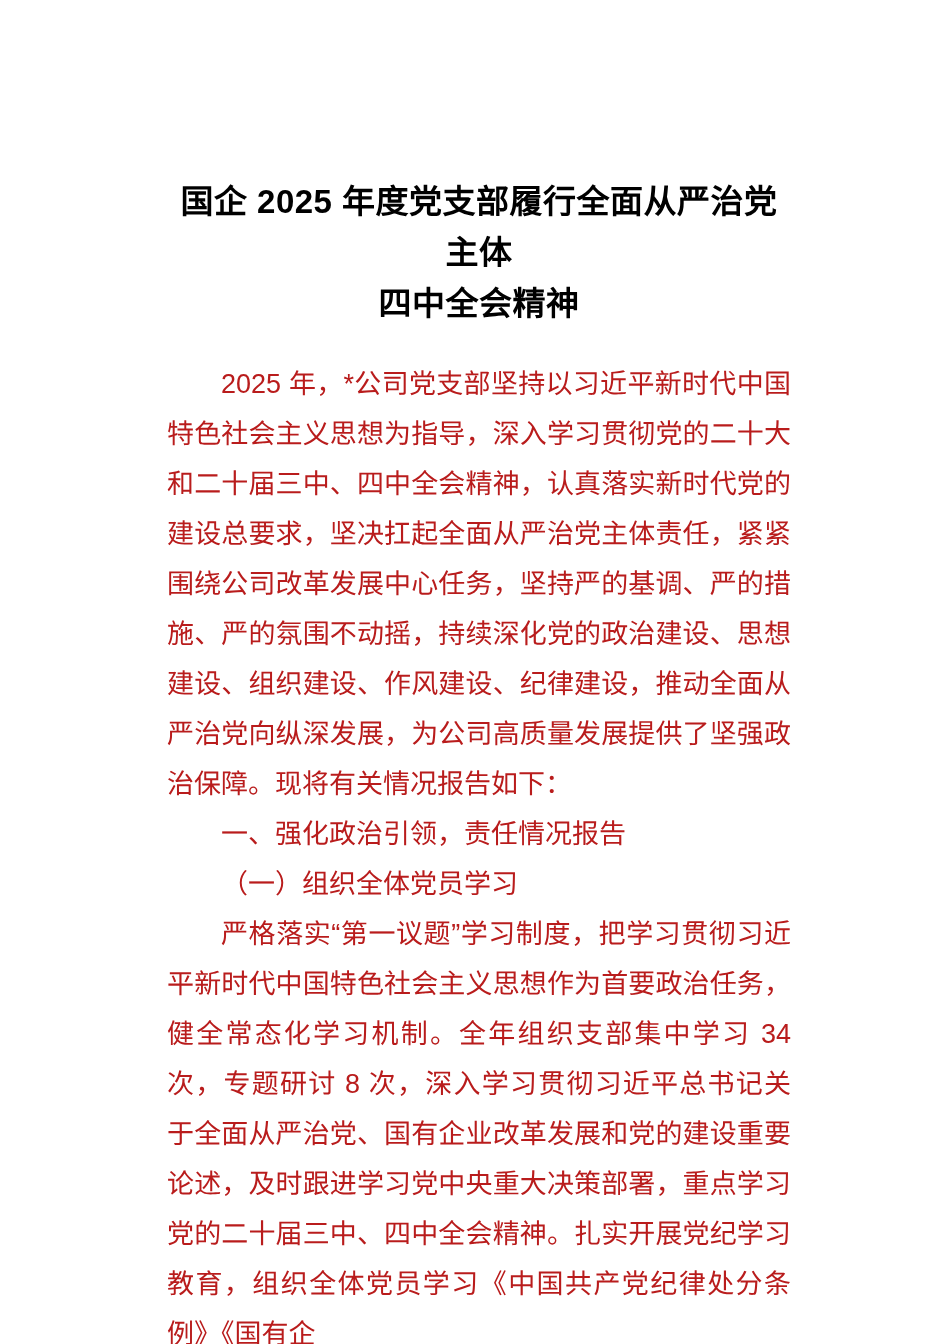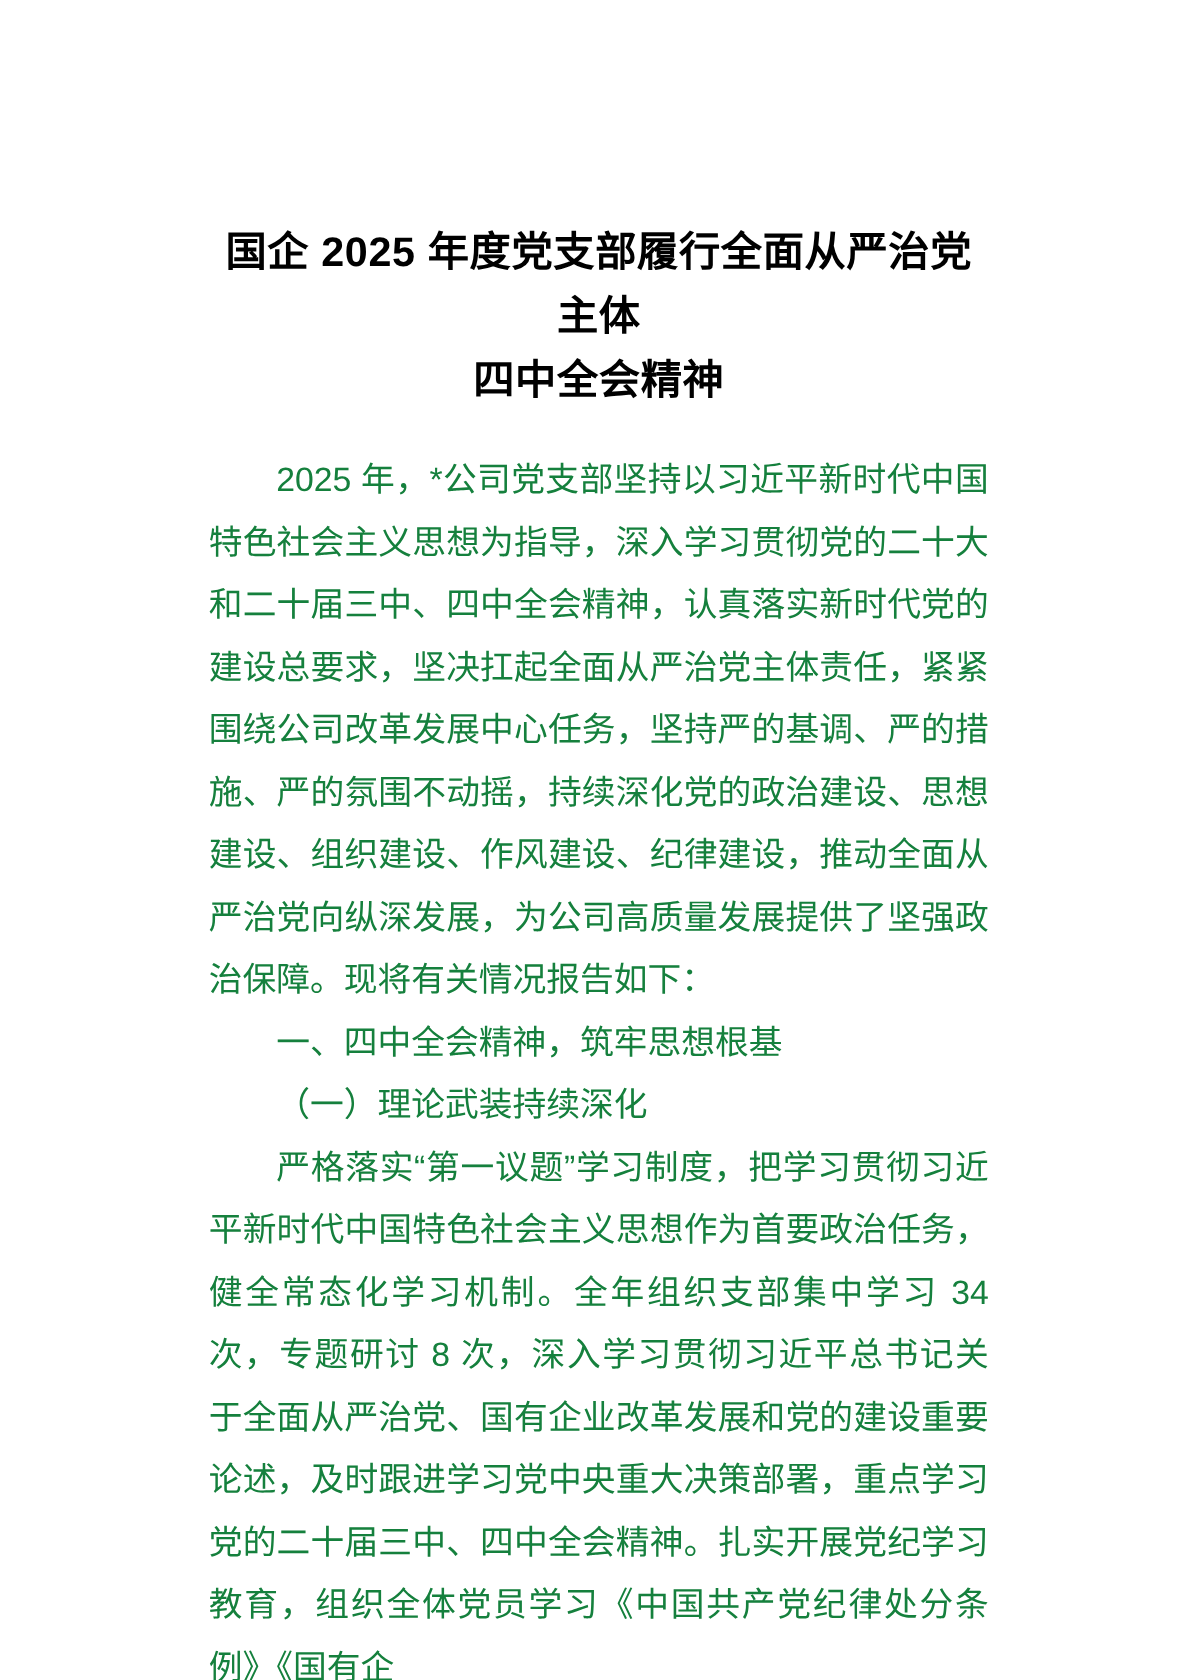--- a/index.html
+++ b/index.html
@@ -28,34 +28,34 @@
     letter-spacing: 0.5px;
   }
   .para {
     margin: 0;
     font-size: 27px;
     font-weight: normal;
     line-height: 50px;
     text-align: justify;
     text-justify: inter-ideograph;
     text-indent: 2em;
-    color: #15803d;
+    color: #b91c1c;
   }
 </style>
 </head>
 <body>
 
 <div class="page">
 
   <h1 class="doc-title">
     <span>国企 2025 年度党支部履行全面从严治党主体</span><br>
     <span>四中全会精神</span>
   </h1>
 
   <p class="para">2025 年，*公司党支部坚持以习近平新时代中国特色社会主义思想为指导，深入学习贯彻党的二十大和二十届三中、四中全会精神，认真落实新时代党的建设总要求，坚决扛起全面从严治党主体责任，紧紧围绕公司改革发展中心任务，坚持严的基调、严的措施、严的氛围不动摇，持续深化党的政治建设、思想建设、组织建设、作风建设、纪律建设，推动全面从严治党向纵深发展，为公司高质量发展提供了坚强政治保障。现将有关情况报告如下：</p>
 
-  <p class="para">一、四中全会精神，筑牢思想根基</p>
+  <p class="para">一、强化政治引领，责任情况报告</p>
 
-  <p class="para">（一）理论武装持续深化</p>
+  <p class="para">（一）组织全体党员学习</p>
 
   <p class="para">严格落实“第一议题”学习制度，把学习贯彻习近平新时代中国特色社会主义思想作为首要政治任务，健全常态化学习机制。全年组织支部集中学习 34 次，专题研讨 8 次，深入学习贯彻习近平总书记关于全面从严治党、国有企业改革发展和党的建设重要论述，及时跟进学习党中央重大决策部署，重点学习党的二十届三中、四中全会精神。扎实开展党纪学习教育，组织全体党员学习《中国共产党纪律处分条例》《国有企</p>
 
 </div>
 
 </body></html>

